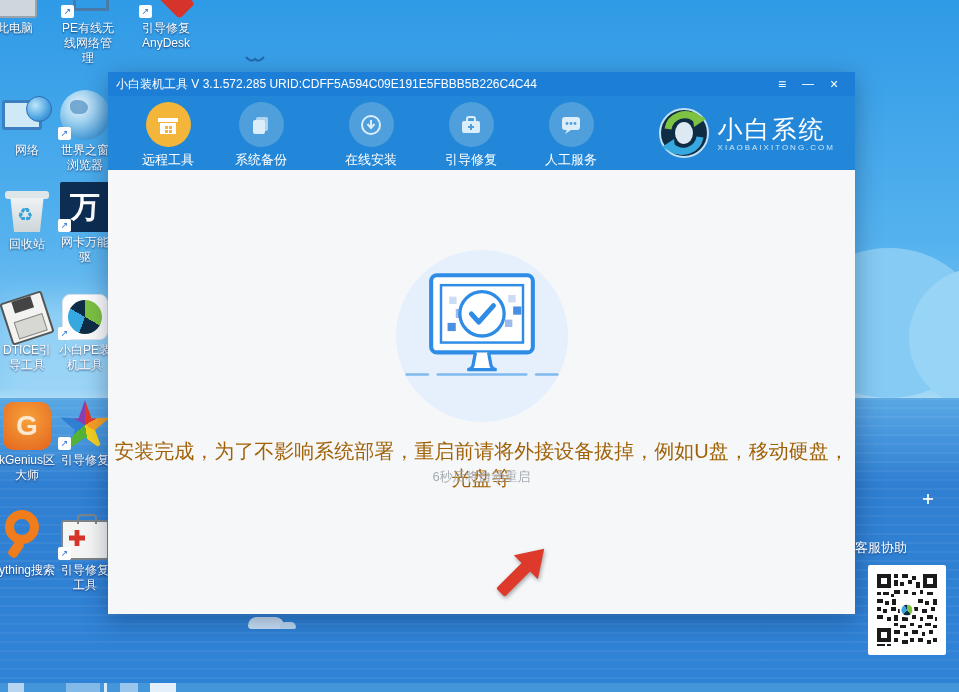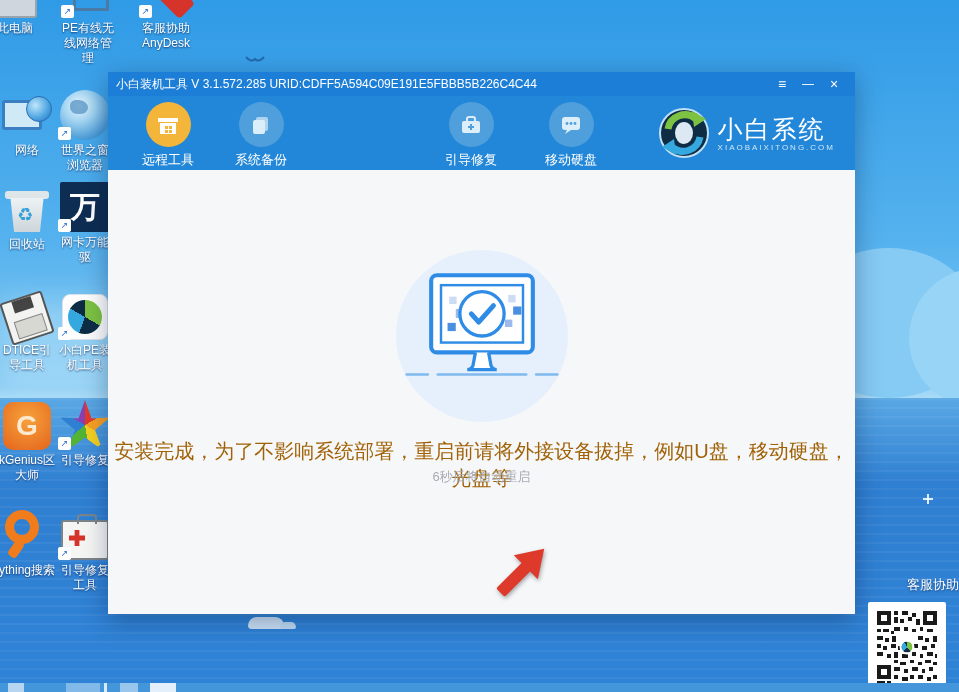--- a/index.html
+++ b/index.html
@@ -109,21 +109,21 @@
   .btns { position:absolute; left:0; right:0; top:336px; display:flex; justify-content:center; gap:46px; }
   .btn { width:117px; height:33px; background:#2185d6; border:1px solid #1a6fc0; border-radius:4px;
          color:#fff; font-size:15px; cursor:pointer; position:relative;
          font-family:"Liberation Sans","DejaVu Sans",sans-serif; }
   .badge { position:absolute; right:-4px; top:50%; transform:translateY(-50%);
            width:22px; height:22px; border-radius:50%; background:#e23b30; border:2px solid #fff;
            color:#fff; font-size:13px; line-height:18px; text-align:center; }
   .cursor-arrow { position:absolute; left:383px; top:366px; filter:drop-shadow(1px 2px 2px rgba(0,0,0,.35)); }
 
   
-  .support { position:absolute; right:0; top:576px; width:104px; text-align:right; }
+  .support { position:absolute; right:0; top:539px; width:104px; text-align:left; }
   .support .st { color:#fff; font-size:13px; text-shadow:0 1px 2px rgba(0,20,70,.6); }
   .qrbox { margin:8px auto 0; width:78px; height:90px; background:#fff; border-radius:2px;
            display:flex; align-items:center; justify-content:center; position:relative; }
   .qrlogo { position:absolute; left:50%; top:50%; transform:translate(-50%,-50%);
             width:15px; height:15px; border-radius:50%;
             background:conic-gradient(#7dc242 0 140deg, #0e2d45 140deg 220deg, #35a8e0 220deg 330deg, #0e2d45 330deg);
             border:2px solid #fff; }
 
   
   .taskbar { position:absolute; left:0; bottom:0; width:959px; height:9px; background:#4496da; }
@@ -163,21 +163,21 @@
       <div class="art-pe-net"></div>
       <span class="shortcut">↗</span>
     </div>
     <div class="lbl">PE有线无线网络管理</div>
   </div>
   <div class="dicon" style="left:137px; top:-34px;">
     <div class="glyph">
       <div class="art-anydesk"></div>
       <span class="shortcut">↗</span>
     </div>
-    <div class="lbl">客服协助 AnyDesk</div>
+    <div class="lbl">引导修复 AnyDesk</div>
   </div>
 
   <div class="dicon" style="left:-2px; top:88px;">
     <div class="glyph">
       <div class="art-network">
           <div class="mon"></div>
           <div class="glb"></div>
         </div>
     </div>
     <div class="lbl">网络</div>
@@ -284,20 +284,29 @@
       </div>
       <div class="tab" style="left:107px;">
         <div class="circ">
           <svg width="22" height="22" viewBox="0 0 22 22">
               <rect x="6" y="3" width="12" height="14" rx="2" fill="rgba(255,255,255,.55)"></rect>
               <rect x="3" y="6" width="12" height="14" rx="2" fill="#ddeefb"></rect>
             </svg>
         </div>
         <div class="tlbl">系统备份</div>
       </div>
+      <div class="tab" style="left:217px;">
+        <div class="circ">
+          <svg width="24" height="24" viewBox="0 0 24 24">
+              <circle cx="12" cy="12" r="9" fill="none" stroke="#ddeefb" stroke-width="2"></circle>
+              <path d="M12 7v7M8.5 11l3.5 4 3.5-4" fill="none" stroke="#ddeefb" stroke-width="2"></path>
+            </svg>
+        </div>
+        <div class="tlbl">在线安装</div>
+      </div>
       <div class="tab" style="left:317px;">
         <div class="circ">
           <svg width="24" height="24" viewBox="0 0 24 24">
               <rect x="3" y="8" width="18" height="12" rx="2" fill="#ddeefb"></rect>
               <path d="M8 8V6a2 2 0 0 1 2-2h4a2 2 0 0 1 2 2v2" fill="none" stroke="#ddeefb" stroke-width="2"></path>
               <path d="M12 11v6M9 14h6" stroke="#4f9fdd" stroke-width="2"></path>
             </svg>
         </div>
         <div class="tlbl">引导修复</div>
       </div>
@@ -306,21 +315,21 @@
           <svg width="24" height="24" viewBox="0 0 24 24">
               <rect x="3" y="4" width="18" height="13" rx="3" fill="#ddeefb"></rect>
               <path d="M8 17l-2 4 6-4z" fill="#ddeefb"></path>
               <g fill="#4f9fdd">
                 <circle cx="8" cy="10.5" r="1.4"></circle>
                 <circle cx="12" cy="10.5" r="1.4"></circle>
                 <circle cx="16" cy="10.5" r="1.4"></circle>
               </g>
             </svg>
         </div>
-        <div class="tlbl">移动硬盘</div>
+        <div class="tlbl">人工服务</div>
       </div>
 
       <div class="logo">
         <svg width="52" height="52" viewBox="0 0 52 52">
           <circle cx="26" cy="26" r="24" fill="#0e2d45" stroke="#bfe0f5" stroke-width="2"></circle>
           <path d="M10 22 A17 17 0 0 1 38 12" fill="none" stroke="#7dc242" stroke-width="7"></path>
           <polygon points="34,4 48,12 36,20" fill="#7dc242"></polygon>
           <path d="M42 30 A17 17 0 0 1 14 40" fill="none" stroke="#35a8e0" stroke-width="7"></path>
           <polygon points="18,48 4,40 16,32" fill="#35a8e0"></polygon>
           <ellipse cx="26" cy="26" rx="9" ry="11" fill="#dce8f2"></ellipse>

